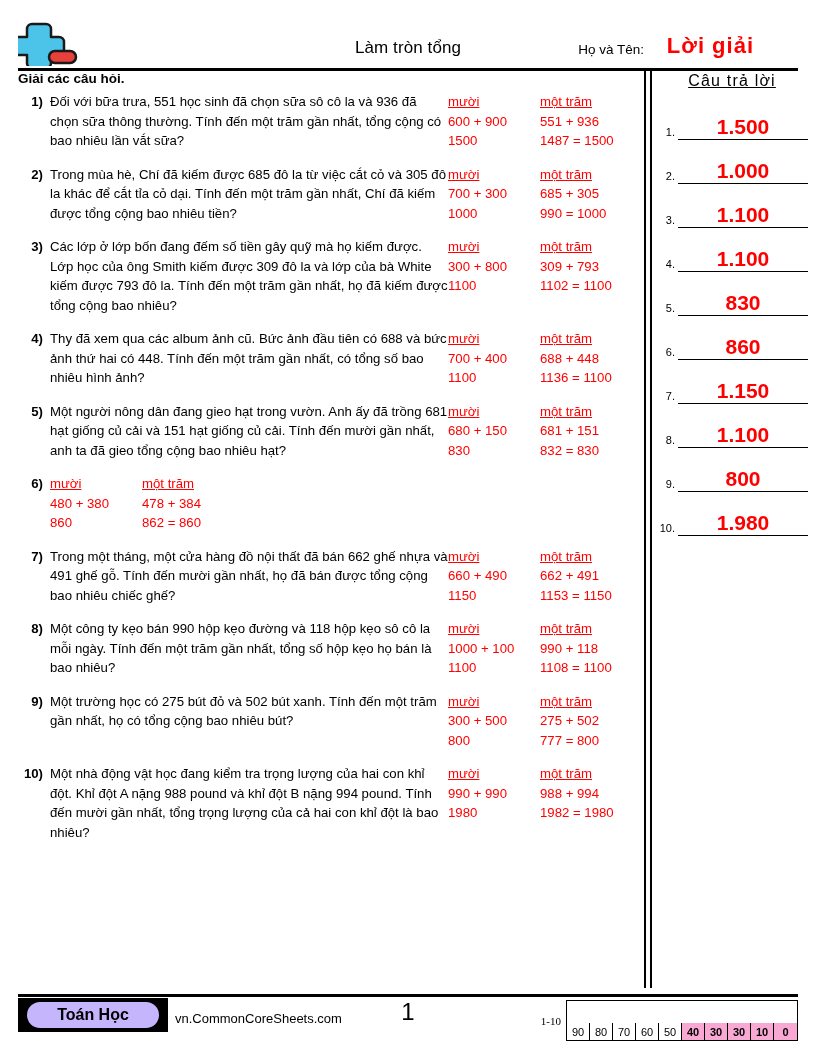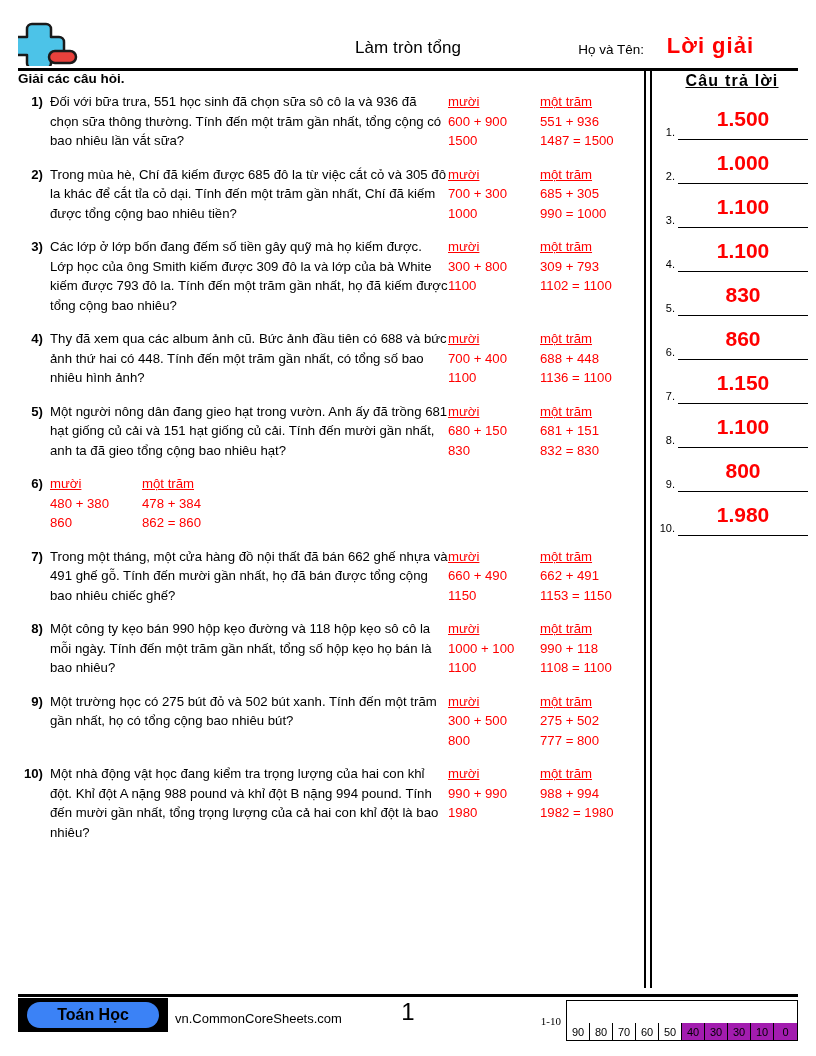--- a/index.html
+++ b/index.html
@@ -125,21 +125,21 @@
 
   
   .answers {
     position: absolute;
     left: 656px; top: 68px;
     width: 152px;
   }
   .ans-title {
     text-align: center;
     font-size: 16px;
-    font-weight: bold;
+    font-weight: normal;
     letter-spacing: 1.2px;
     text-decoration: underline;
     padding-top: 4px;
     padding-bottom: 6px;
   }
   .ans-row {
     display: flex;
     align-items: flex-end;
     height: 44px;
   }
@@ -151,21 +151,21 @@
     padding-right: 3px;
     padding-bottom: 2px;
   }
   .ans-line {
     flex: 1;
     border-bottom: 1.5px solid #000;
     text-align: center;
     color: #ff0000;
     font-weight: bold;
     font-size: 21px;
-    padding-bottom: 8px;
+    padding-bottom: 0;
     line-height: 24px;
   }
 
   
   .footer {
     position: absolute;
     left: 18px; top: 996px;
     width: 780px; height: 42px;
   }
   .rule-bottom {
@@ -178,21 +178,21 @@
     position: absolute;
     left: 0px; top: 2px;
     width: 150px; height: 34px;
     background: #000;
     display: flex;
     align-items: center;
     justify-content: center;
   }
   .brand-pill {
     width: 132px; height: 26px;
-    background: #3b82f6;
+    background: #c4b5fd;
     border-radius: 13px;
     display: flex;
     align-items: center;
     justify-content: center;
     font-size: 16px;
     font-weight: bold;
     text-align: center;
   }
   .site {
     position: absolute;
@@ -225,21 +225,21 @@
     width: 23px; height: 17px;
     border-right: 1px solid #000;
     font-size: 11px;
     display: flex;
     align-items: center;
     justify-content: center;
     background: #fff;
     margin-top: 22px;
   }
   .scale-cell:last-child { border-right: none; }
-  .scale-cell.hl { background: #a21caf; }
+  .scale-cell.hl { background: #f9a8d4; font-weight: bold; }
 </style>
 </head>
 <body>
 
 <div class="header">
   <div class="logo-mark">
     <svg class="logo-plus" width="60" height="44" viewBox="0 0 60 44">
       <path d="M14 2 h14 a5 5 0 0 1 5 5 v8 h8 a5 5 0 0 1 5 5 v8 a5 5 0 0 1 -5 5 h-8 v8 a5 5 0 0 1 -5 5 h-14 a5 5 0 0 1 -5 -5 v-8 h-8 a5 5 0 0 1 -5 -5 v-8 a5 5 0 0 1 5 -5 h8 v-8 a5 5 0 0 1 5 -5 z" fill="#4cc3e8" stroke="#1a1a1a" stroke-width="2.5" stroke-linejoin="round"></path>
       <rect x="31" y="29" width="27" height="12" rx="6" fill="#e8413c" stroke="#1a1a1a" stroke-width="2.5"></rect>
     </svg>

